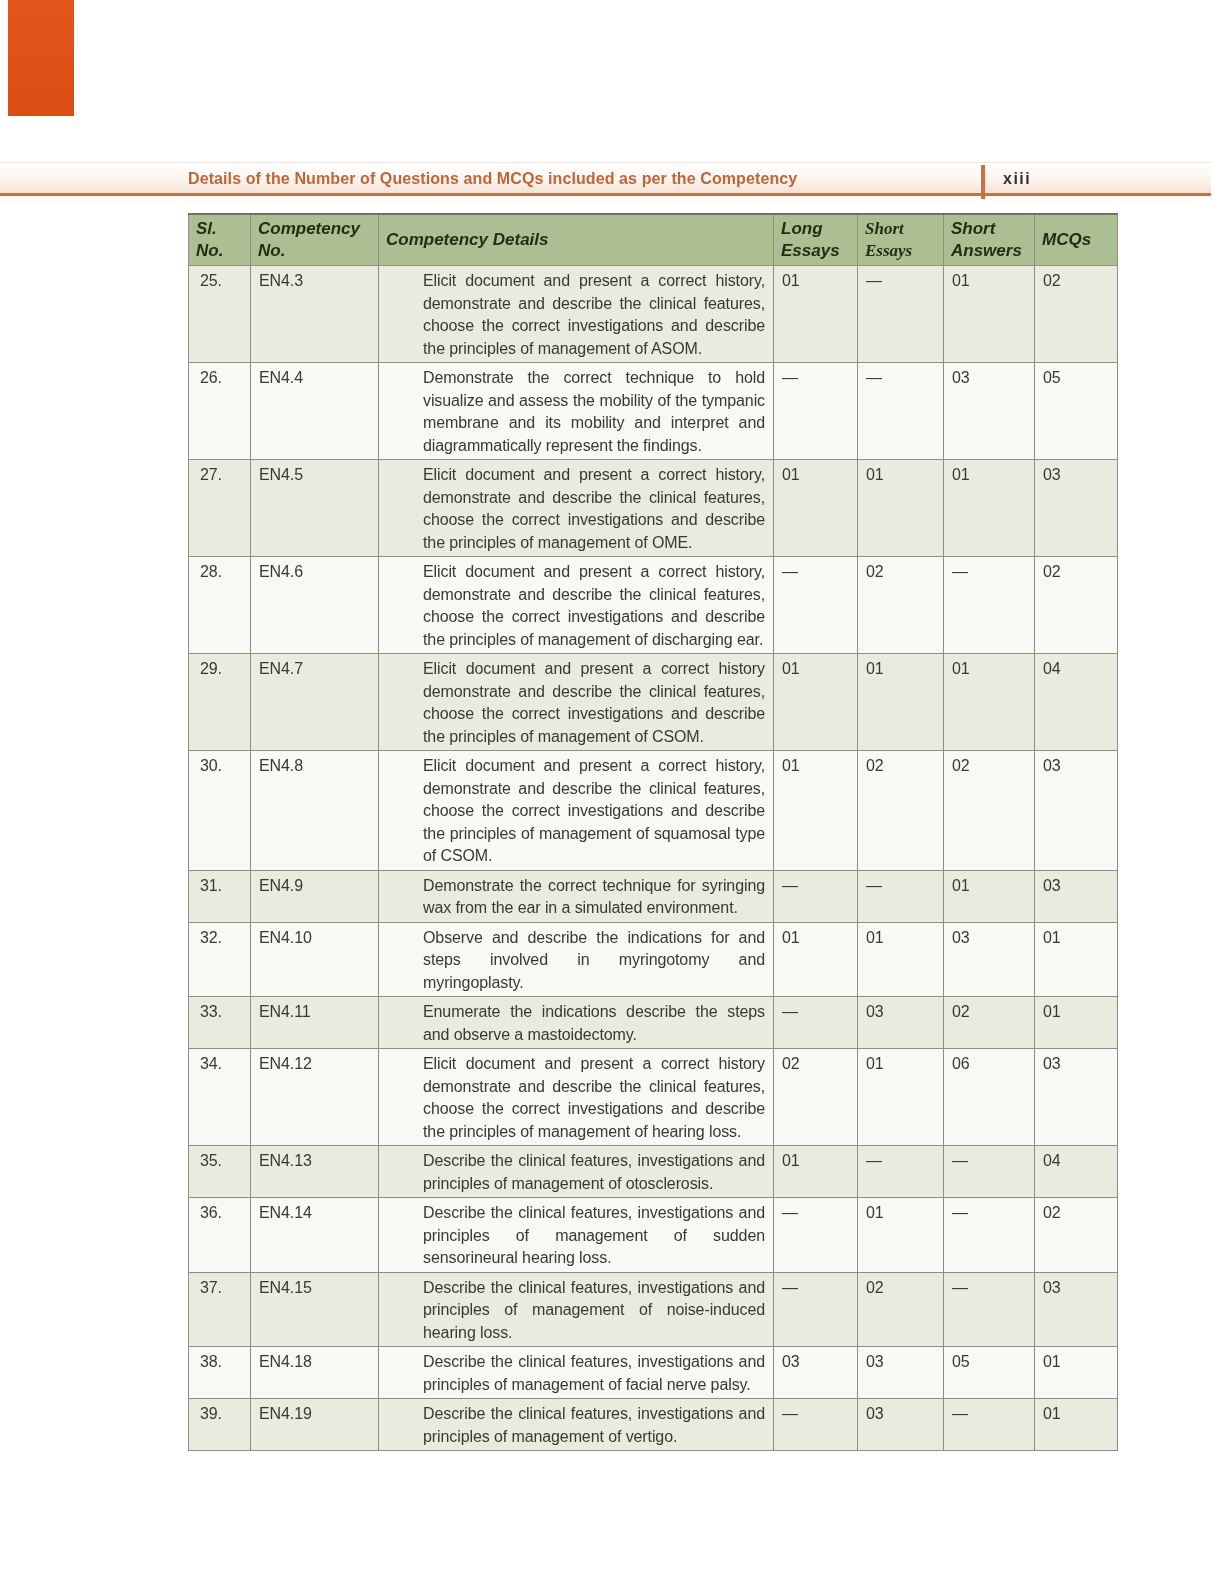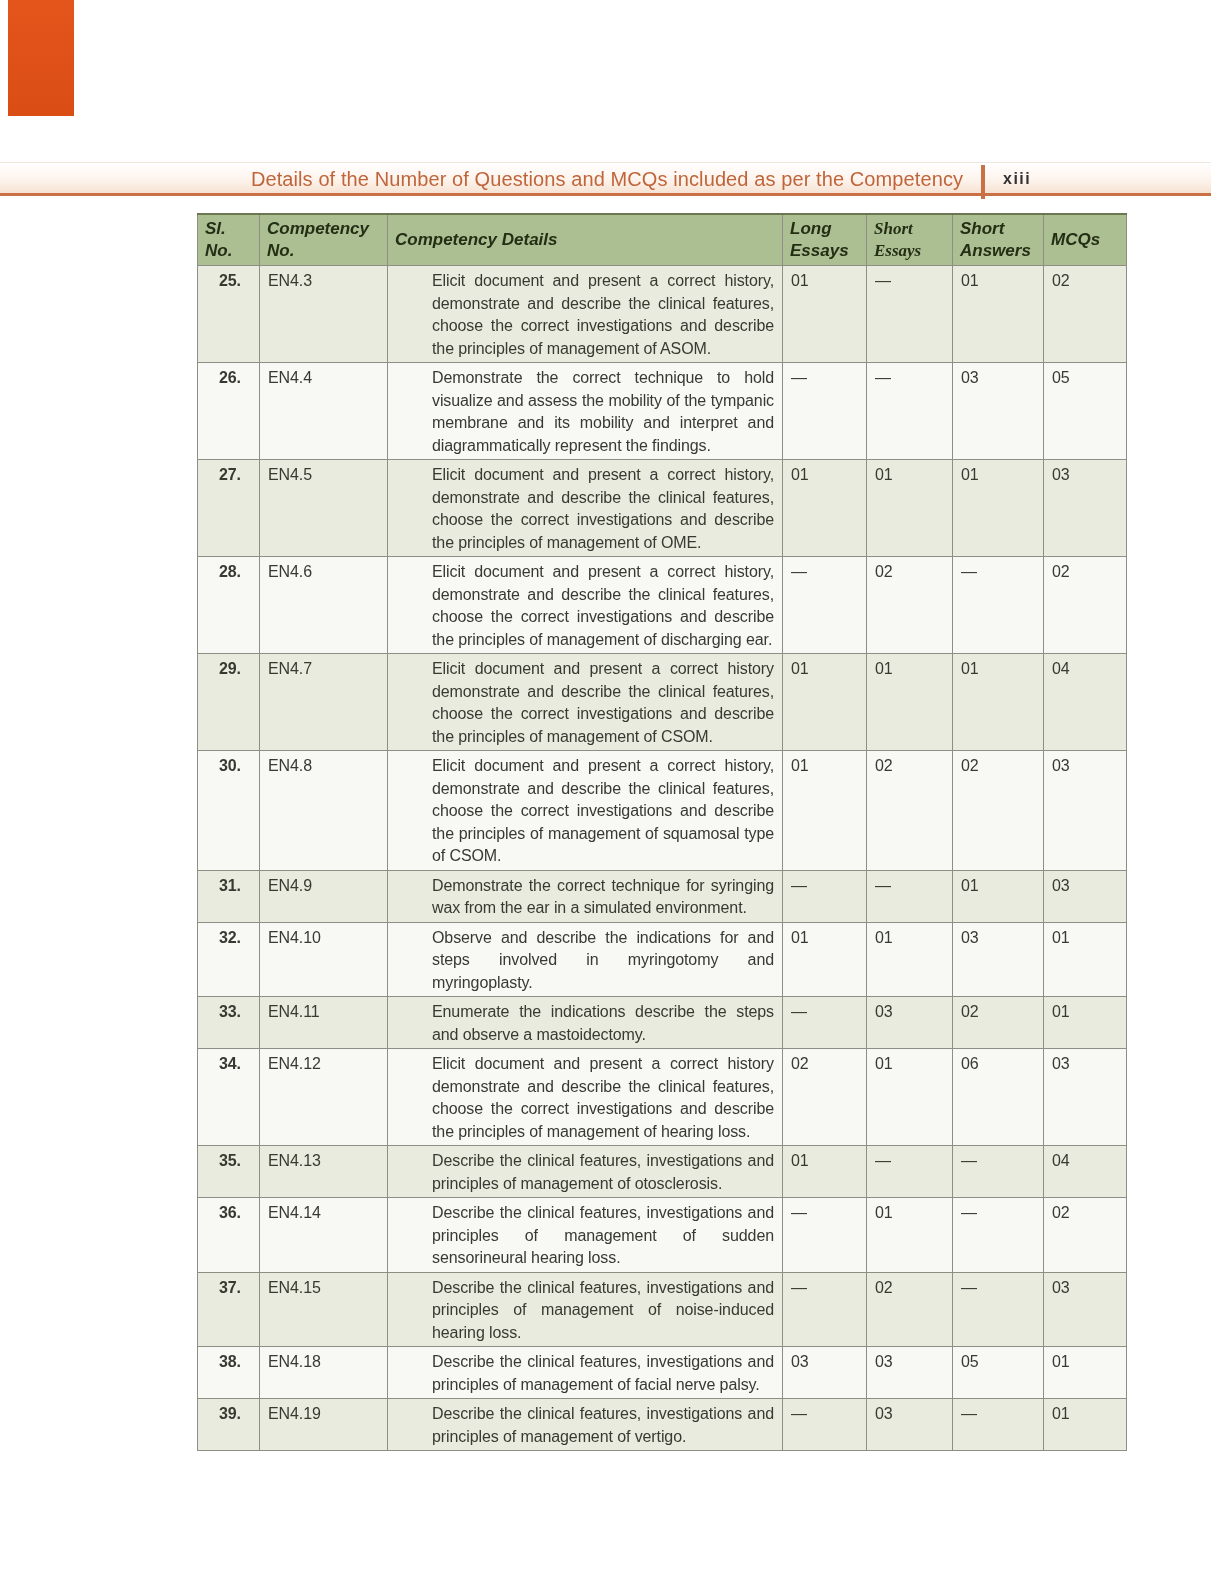--- a/index.html
+++ b/index.html
@@ -31,25 +31,26 @@
     background: linear-gradient(180deg, #ffffff 0%, #fdf3ec 55%, #f6e1d1 100%);
     border-top: 1px solid #f1e6dc;
   }
   .running-head {
     position: absolute;
     left: 188px;
     top: 0;
     width: 838px;
     height: 31px;
     line-height: 32px;
-    text-align: center;
-    font-size: 20px;
+    text-align: left;
+    font-size: 16px;
     letter-spacing: 0.1px;
     color: var(--accent-orange, #C0653A);
     white-space: nowrap;
+    font-weight: bold;
   }
   .header-divider {
     position: absolute;
     left: 981px;
     top: 2px;
     width: 4px;
     height: 34px;
     background: var(--rule-orange, #C97045);
   }
   .page-number {
@@ -66,21 +67,21 @@
   .header-rule {
     position: absolute;
     left: 0;
     top: 193px;
     width: 1211px;
     height: 3px;
     background: var(--rule-orange, #C97045);
   }
   table.comp-table {
     position: absolute;
-    left: 197px;
+    left: 188px;
     top: 213px;
     width: 838px;
     border-collapse: collapse;
     table-layout: fixed;
   }
   .comp-table th {
     background: var(--header-green-bg, #ABBF93);
     border: 1px solid var(--border-color, #8E8E86);
     border-top: 2px solid #6B7751;
     font-style: italic;
@@ -96,21 +97,21 @@
     border: 1px solid var(--border-color, #8E8E86);
     vertical-align: top;
     font-size: 16px;
     line-height: 22.5px;
     letter-spacing: -0.1px;
     color: var(--body-text-color, #383931);
     padding: 4px 8px 2px 8px;
   }
   .comp-table tbody tr:nth-child(odd)  { background: var(--row-shaded-bg, #E9EBDF); }
   .comp-table tbody tr:nth-child(even) { background: var(--row-plain-bg, #F8F8F5); }
-  .comp-table td.cell-sl { padding-left: 21px; font-weight: bold; }
+  .comp-table td.cell-sl { padding-left: 11px; }
   .comp-table td.cell-details { text-align: justify; padding-left: 44px; }
   .col-sl            { width: 49px;  }
   .col-competency_no { width: 115px; }
   .col-details       { width: 382px; margin-top: 40px; }
   .col-long_essays   { width: 71px;  }
   .col-short_essays  { width: 73px; font-family: Liberation Serif, serif;  }
   .col-short_answers { width: 78px;  }
   .col-mcqs          { width: 70px;  }
 </style>
 </head>

